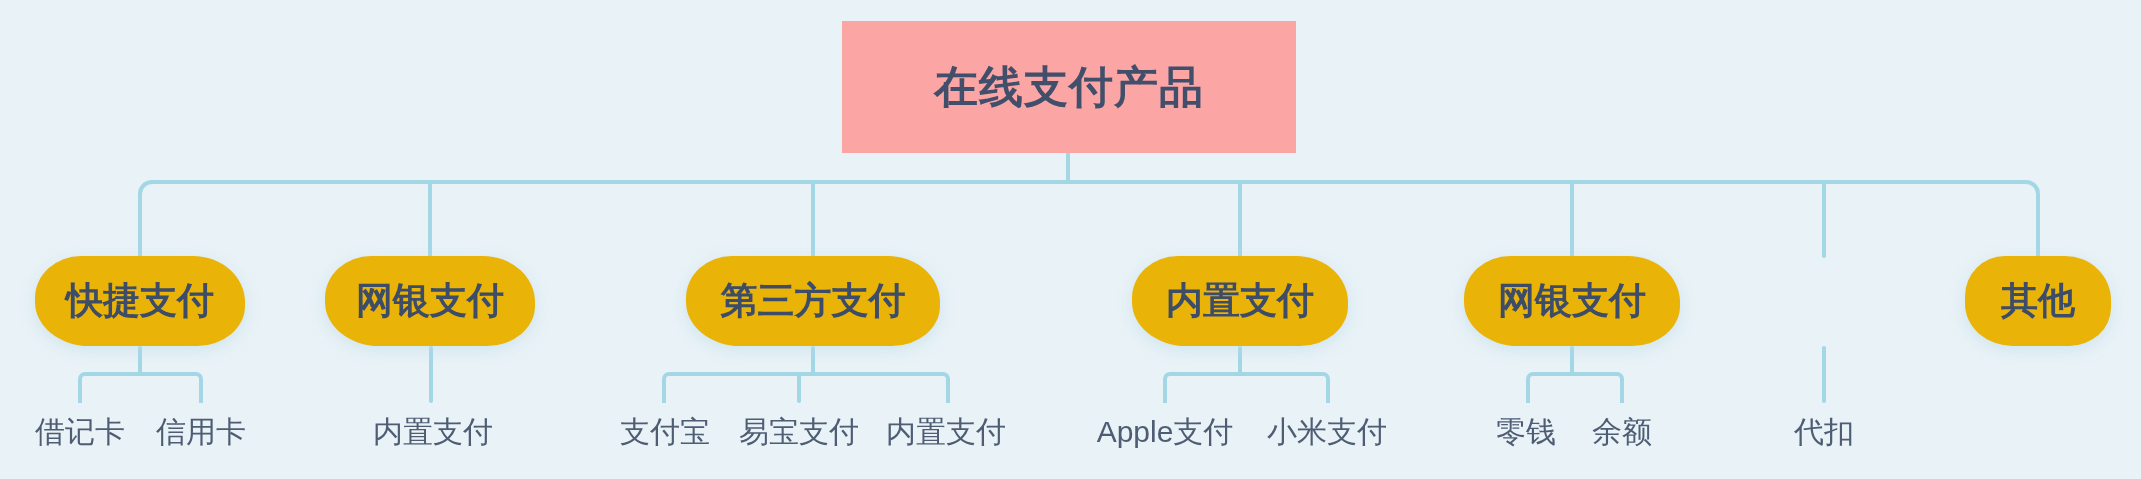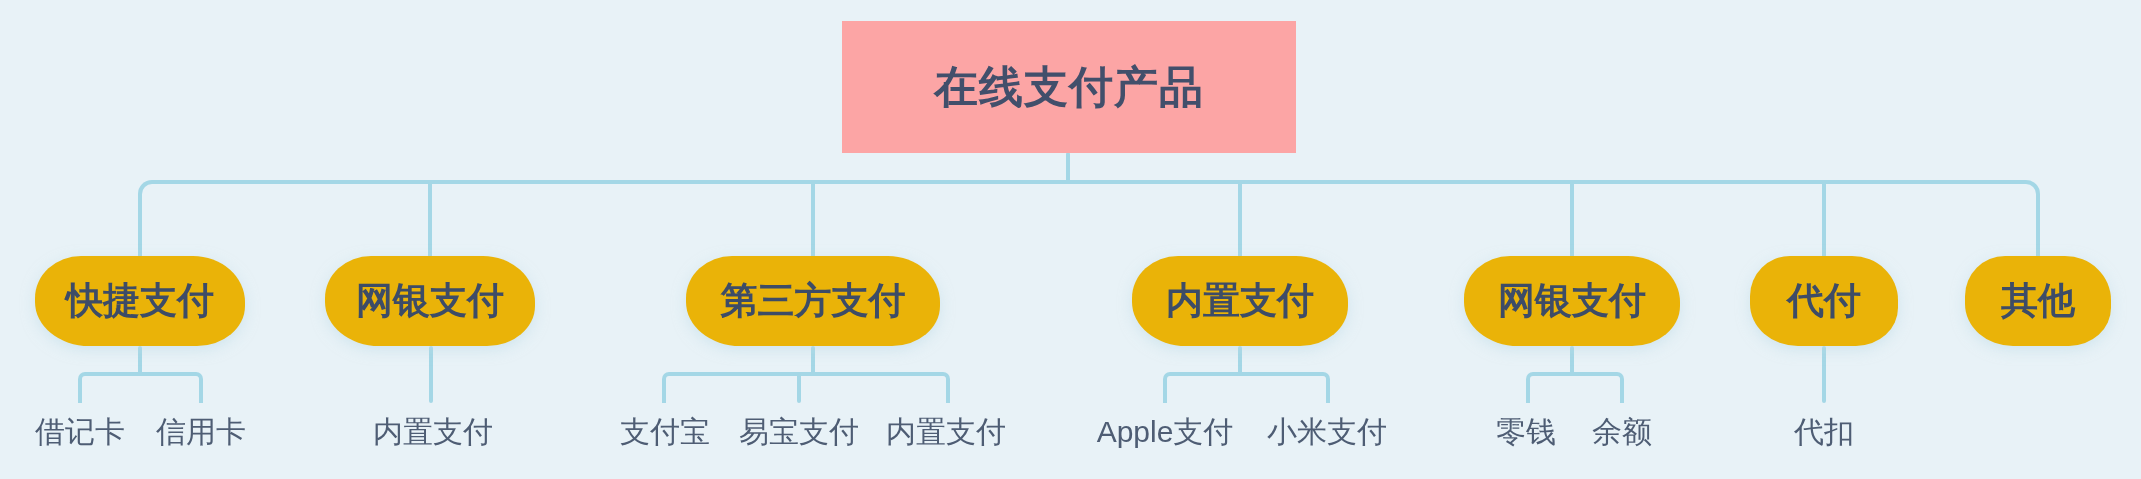--- a/index.html
+++ b/index.html
@@ -79,21 +79,20 @@
 
   <div class="conn vline" style="left:1822px;top:346px;height:57px;"></div>
 
   <div class="root-node">在线支付产品</div>
 
   <div class="branch" style="left:35px;width:210px;">快捷支付</div>
   <div class="branch" style="left:325px;width:210px;">网银支付</div>
   <div class="branch" style="left:686px;width:254px;text-align:center;">第三方支付</div>
   <div class="branch" style="left:1132px;width:216px;">内置支付</div>
   <div class="branch" style="left:1464px;width:216px;">网银支付</div>
-  <div class="branch small" style="left:1750px;width:148px;">代付</div>
   <div class="branch small" style="left:1965px;width:146px;">其他</div>
 
   <div class="leaf" style="left:-40px;">借记卡</div>
   <div class="leaf" style="left:81px;">信用卡</div>
   <div class="leaf" style="left:313px;">内置支付</div>
   <div class="leaf" style="left:545px;">支付宝</div>
   <div class="leaf" style="left:679px;">易宝支付</div>
   <div class="leaf" style="left:826px;">内置支付</div>
   <div class="leaf" style="left:1045px;">Apple支付</div>
   <div class="leaf" style="left:1207px;">小米支付</div>

